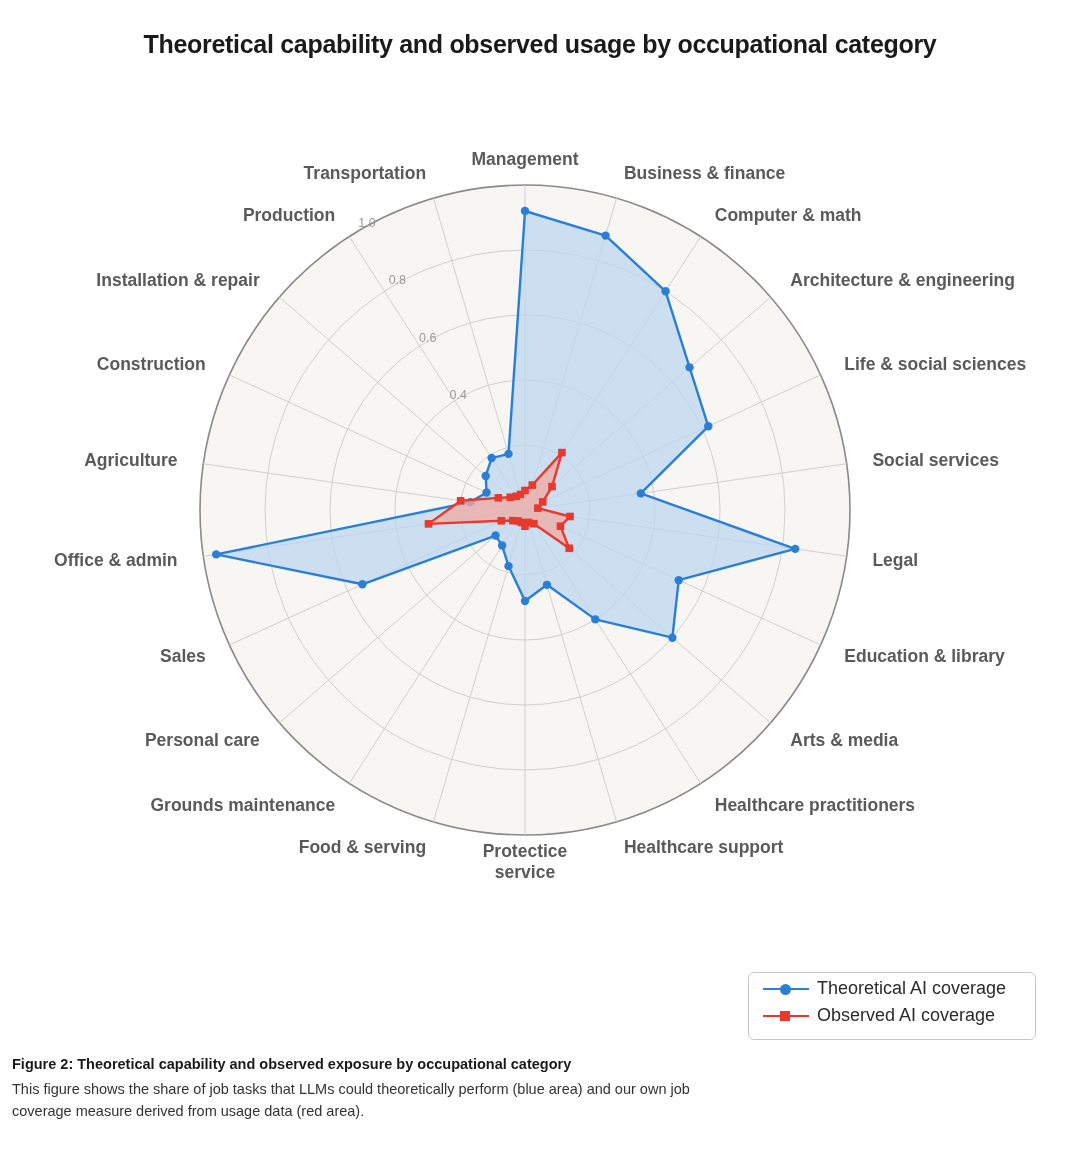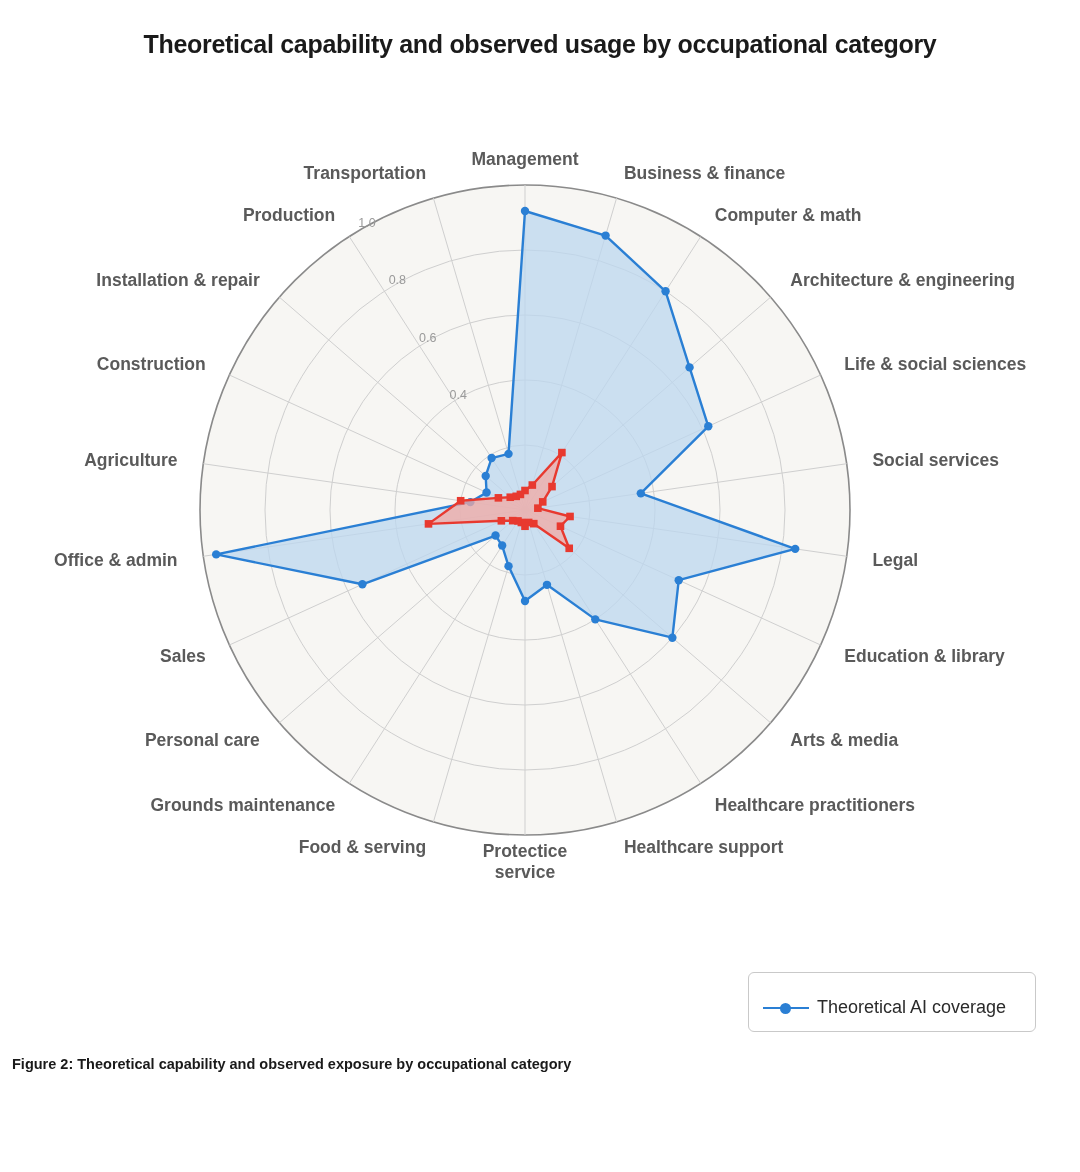--- a/index.html
+++ b/index.html
@@ -53,21 +53,21 @@
     fill: #9a9a9a;
   }
   .legend-box {
     position: absolute;
     left: 748px;
     top: 972px;
     width: 288px;
     border: 1px solid #c9c9c9;
     border-radius: 6px;
     background: #ffffff;
-    padding: 21px 14px 10px 14px;
+    padding: 2px 14px 10px 14px;
     box-sizing: border-box;
   }
   .legend-row {
     display: flex;
     align-items: center;
     height: 27px;
   }
   .legend-sym {
     width: 46px;
     height: 20px;
@@ -236,19 +236,27 @@
   </div>
 
   <div class="legend-box">
     <div class="legend-row">
       <span class="legend-sym">
         <span class="legend-line" style="background:#2a7fd4"></span>
         <span class="legend-marker-circle" style="background:#2a7fd4"></span>
       </span>
       <span class="legend-text">Theoretical AI coverage</span>
     </div>
+    <div class="legend-row">
+      <span class="legend-sym">
+        <span class="legend-line" style="background:#e8392f"></span>
+        <span class="legend-marker-square" style="background:#e8392f"></span>
+      </span>
+      <span class="legend-text">Observed AI coverage</span>
+    </div>
   </div>
 
   <div class="caption">
     <div class="caption-title">Figure 2: Theoretical capability and observed exposure by occupational category</div>
+    <div class="caption-body">This figure shows the share of job tasks that LLMs could theoretically perform (blue area) and our own job coverage measure derived from usage data (red area).</div>
   </div>
 
 </div>
 
 </body></html>

